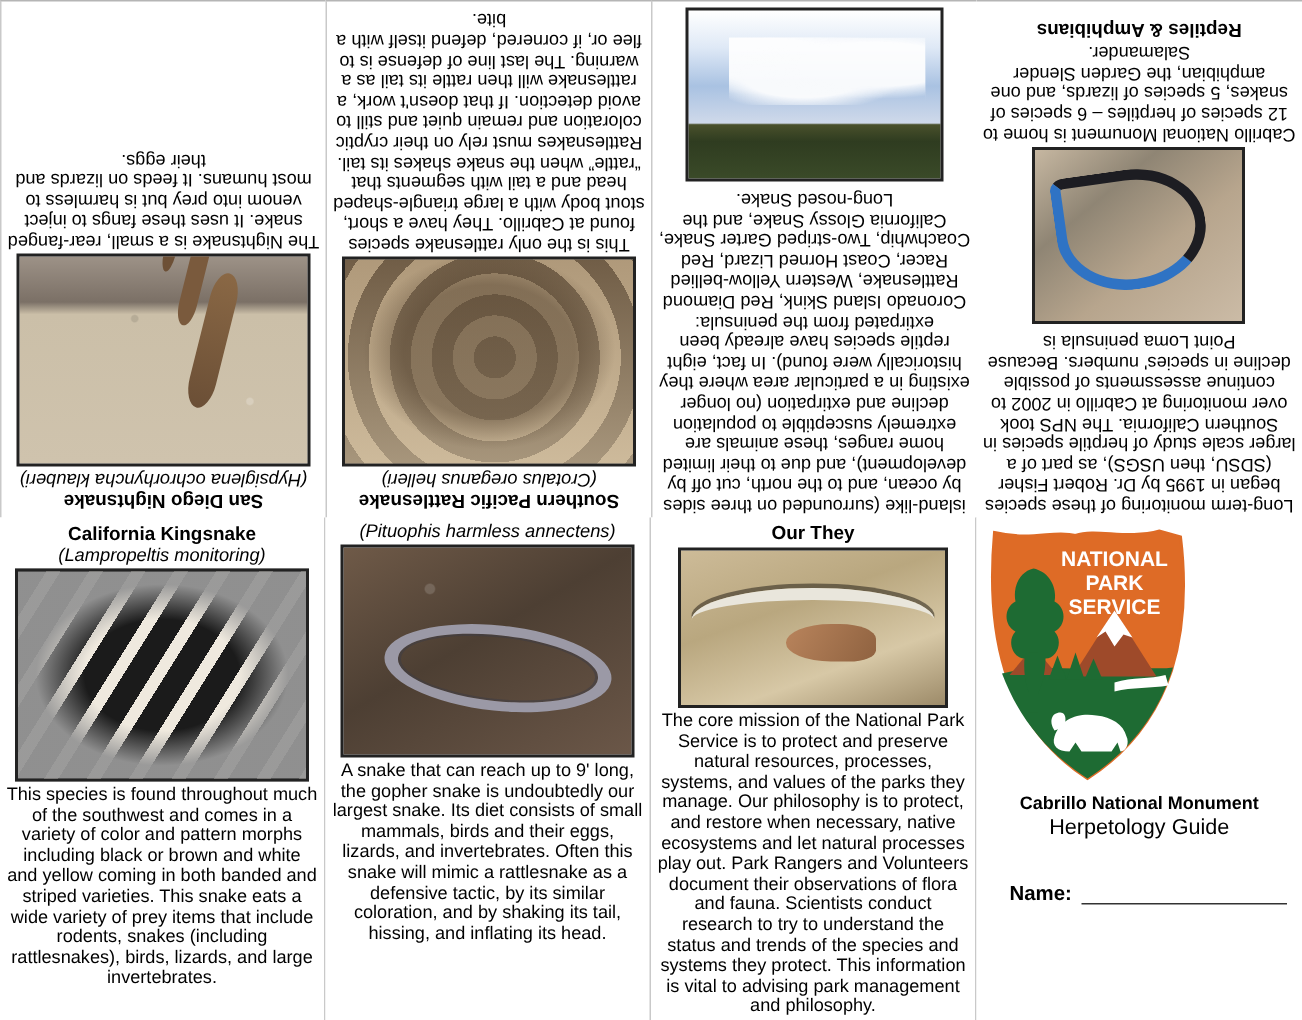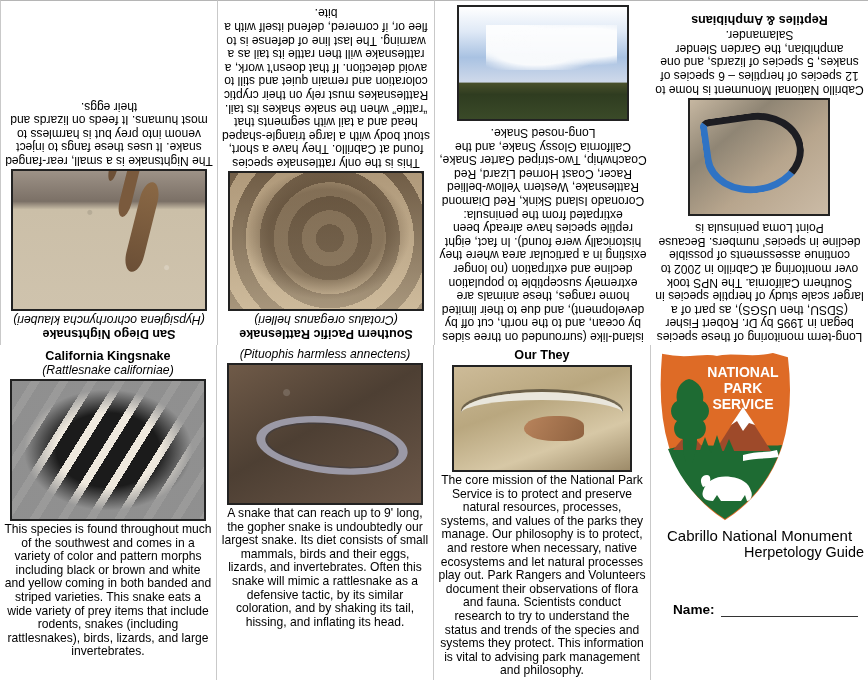--- a/index.html
+++ b/index.html
@@ -199,36 +199,36 @@
   }
 
   
   .nps-wrap {
     width: 100%;
     display: flex;
     margin-top: 4px;
   }
   .brand-title {
     text-align:center;
-    font-weight:normal;
-    font-size:15px;
+    font-weight:bold;
+    font-size:12px;
     line-height:17px;
     margin-top:6px;
   }
   .brand-sub {
-    text-align:right;
+    text-align:center;
     font-size:14.4px;
     line-height:17px;
     margin-bottom:16px;
   }
   .name-row {
     display:flex;
     align-items:flex-end;
     gap:6px;
-    margin: 24px 6px 0 4px;
+    margin: 10px 6px 0 4px;
     padding-left: 14px;
   }
   .name-label { font-weight:bold; font-size:13.6px; }
   .name-line { flex:1; border-bottom:1px solid #333; height:15px; }
   .contact {
     text-align:center;
     font-size:11.8px;
     line-height:14px;
     margin-top:34px;
   }
@@ -275,21 +275,21 @@
         <div class="sect-title">Reptiles &amp; Amphibians</div>
       </div>
     </div>
   </div>
 
   <div class="row row-bottom">
 
     <div class="panel">
       <div class="panel-inner">
         <div class="sp-title">California Kingsnake</div>
-        <div class="sp-sci">(Rattlesnake californiae)</div>
+        <div class="sp-sci">(Lampropeltis monitoring)</div>
         <div class="photo ph-kingsnake"></div>
         <div class="body-text">This species is found throughout much of the southwest and comes in a variety of color and pattern morphs including black or brown and white and yellow coming in both banded and striped varieties.  This snake eats a wide variety of prey items that include rodents, snakes (including rattlesnakes), birds, lizards, and large invertebrates.</div>
       </div>
     </div>
 
     <div class="panel">
       <div class="panel-inner">
         <div class="sp-sci">(Pituophis harmless annectens)</div>
         <div class="photo ph-gopher"></div>
         <div class="body-text left">A snake that can reach up to 9' long, the gopher snake is undoubtedly our largest snake. Its diet consists of small mammals, birds and their eggs, lizards, and invertebrates. Often this snake will mimic a rattlesnake as a defensive tactic, by its similar coloration, and by shaking its tail, hissing, and inflating its head.</div>

